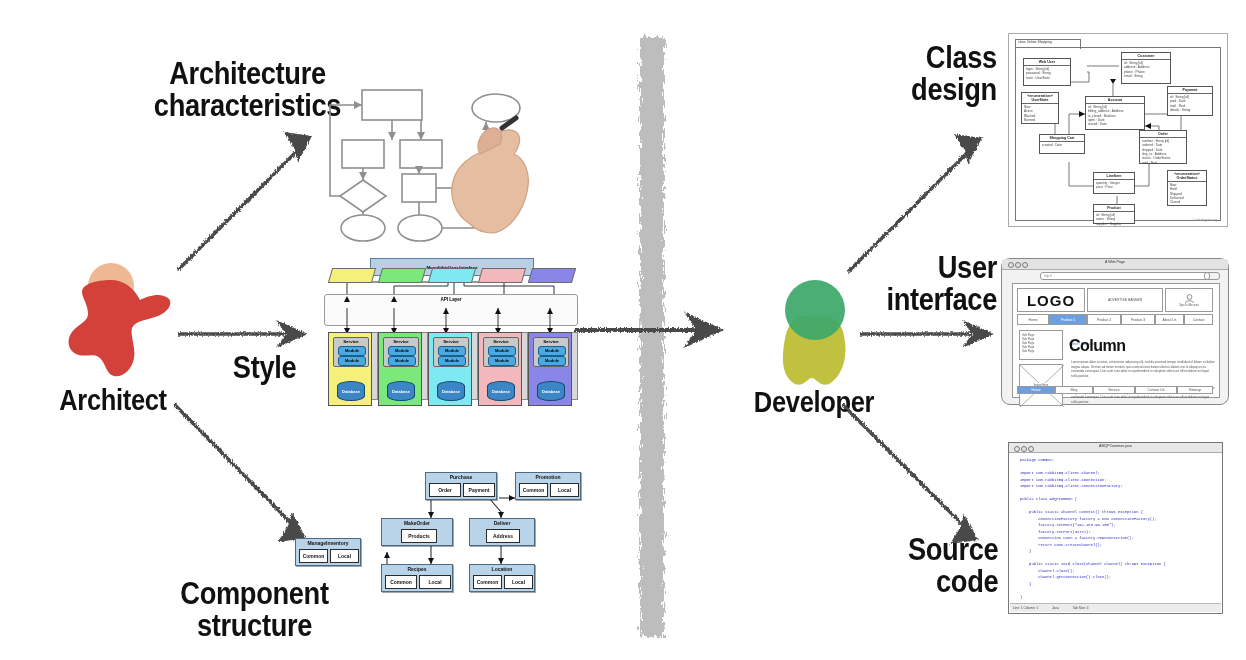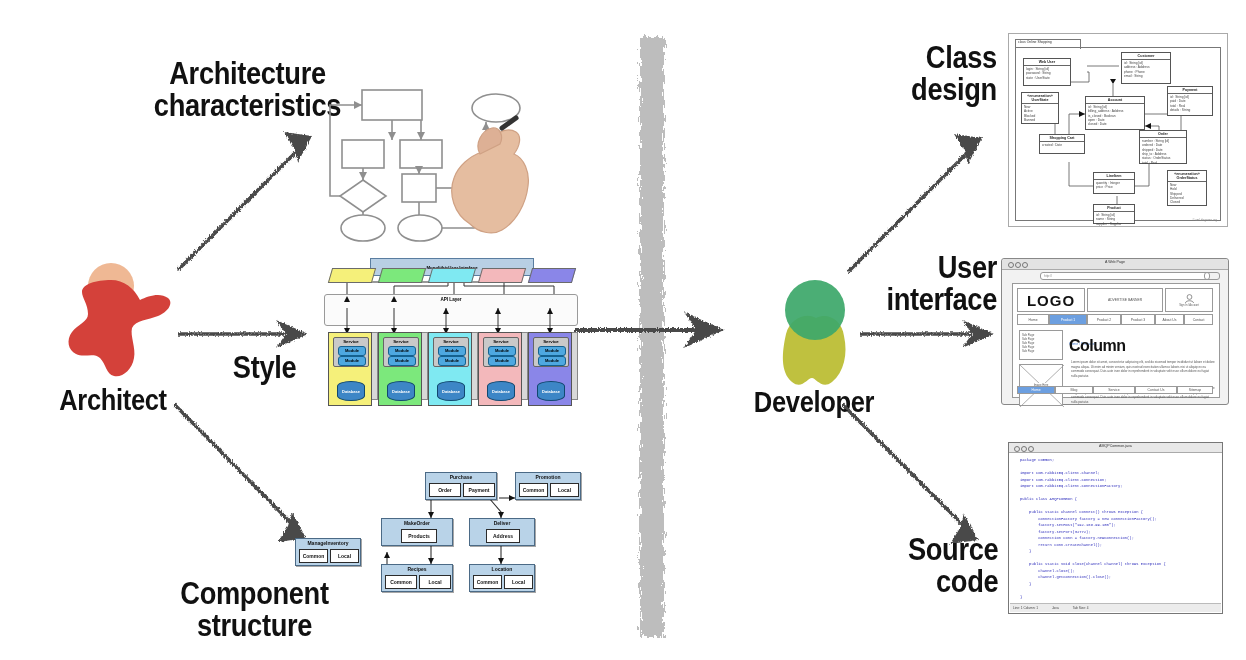--- a/index.html
+++ b/index.html
@@ -39,21 +39,21 @@
   .ctitle{position:absolute;left:0;top:1px;width:100%;text-align:center;font-size:5px;font-weight:bold;color:#111}
   .cpill{position:absolute;background:#fff;border:1px solid #2b2b2b;font-size:5px;text-align:center;
          color:#111;font-weight:bold;box-sizing:border-box}
   
   #class-img{left:1008px;top:33px;width:218px;height:192px;border:1px solid #aaa;background:#fff}
   .uml{position:absolute;background:#fff;border:1px solid #555;box-sizing:border-box}
   .uml .ut{font-size:3.6px;text-align:center;font-weight:bold;border-bottom:1px solid #666;
            padding:1px 0;color:#222;white-space:nowrap;overflow:hidden}
   .uml .ua{font-size:3.2px;padding:1px 2px;color:#444;line-height:1.35}
   
-  #ui-img{left:1001px;top:258px;width:226px;height:145px;background:#f2f2f2;border:1px solid #888;border-radius:3px}
+  #ui-img{left:1001px;top:258px;width:226px;height:145px;background:#f2f2f2;border:1px solid #888;border-radius:9px}
   .winbar{position:absolute;left:0;top:0;width:100%;height:10px;background:#e3e3e3;border-bottom:1px solid #aaa;
           border-radius:3px 3px 0 0}
   .wb-title{position:absolute;left:0;top:1px;width:100%;text-align:center;font-size:3.6px;color:#333}
   .wdot{position:absolute;top:3px;width:4px;height:4px;border:1px solid #777;border-radius:50%}
   .urlbar{position:absolute;left:38px;top:13px;width:168px;height:6px;border:1px solid #999;border-radius:3px;background:#fff}
   .uwrap{position:absolute;left:10px;top:24px;right:8px;bottom:6px;border:1px solid #999;background:#fff}
   .ucell{position:absolute;border:1px solid #9a9a9a;box-sizing:border-box;background:#fff;
          font-size:3.4px;display:flex;align-items:center;justify-content:center;color:#555;text-align:center}
   .ucell.sel{background:#6c9fe0;color:#fff}
   .logo{font-size:15px;font-weight:bold;letter-spacing:1px;color:#111}

